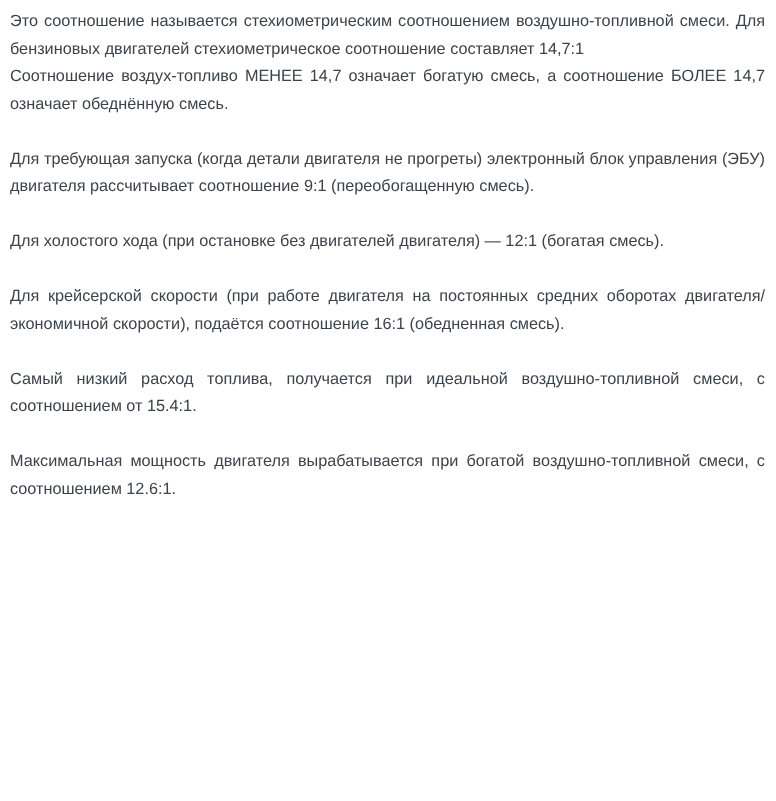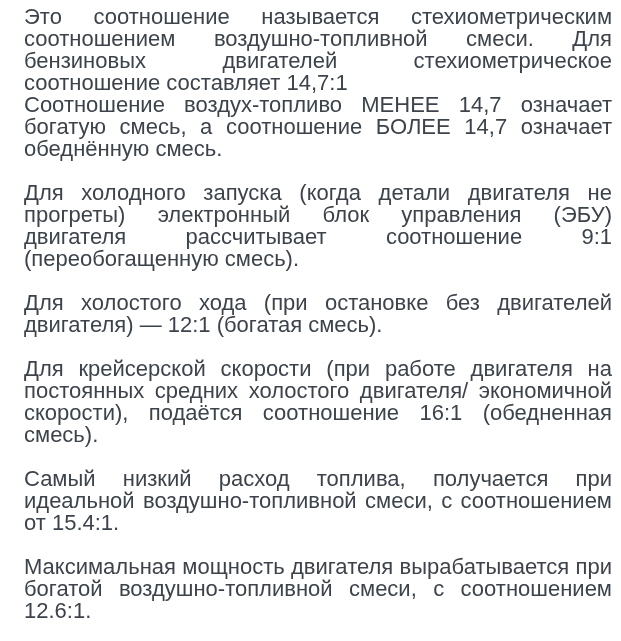--- a/index.html
+++ b/index.html
@@ -12,34 +12,34 @@
     height: 641px;
     overflow: hidden;
   }
   .article {
     box-sizing: border-box;
     width: 621px;
     padding: 6px 9px 0 8px;
   }
   .article p {
     font-family: "Liberation Sans", "DejaVu Sans", sans-serif;
-    font-size: 22px;
+    font-size: 13px;
     line-height: 22px;
     color: #3c434a;
     text-align: justify;
-    margin: 0 0 22px 16px;
+    margin: 0 0 22px 0;
   }
   .article p.joined {
     margin-bottom: 0;
   }
 </style>
 </head>
 <body>
 
 <div class="article">
   <p class="joined">Это соотношение называется стехиометрическим соотношением воздушно-топливной смеси. Для бензиновых двигателей стехиометрическое соотношение составляет 14,7:1</p>
   <p>Соотношение воздух-топливо МЕНЕЕ 14,7 означает богатую смесь, а соотношение БОЛЕЕ 14,7 означает обеднённую смесь.</p>
-  <p>Для холодного запуска (когда детали двигателя не прогреты) электронный блок управления (ЭБУ) двигателя рассчитывает соотношение 9:1 (переобогащенную смесь).</p>
+  <p>Для требующая запуска (когда детали двигателя не прогреты) электронный блок управления (ЭБУ) двигателя рассчитывает соотношение 9:1 (переобогащенную смесь).</p>
   <p>Для холостого хода (при остановке без двигателей двигателя) — 12:1 (богатая смесь).</p>
-  <p>Для крейсерской скорости (при работе двигателя на постоянных средних холостого двигателя/ экономичной скорости), подаётся соотношение 16:1 (обедненная смесь).</p>
+  <p>Для крейсерской скорости (при работе двигателя на постоянных средних оборотах двигателя/ экономичной скорости), подаётся соотношение 16:1 (обедненная смесь).</p>
   <p>Самый низкий расход топлива, получается при идеальной воздушно-топливной смеси, с соотношением от 15.4:1.</p>
   <p>Максимальная мощность двигателя вырабатывается при богатой воздушно-топливной смеси, с соотношением 12.6:1.</p>
 </div>
 
 </body></html>

